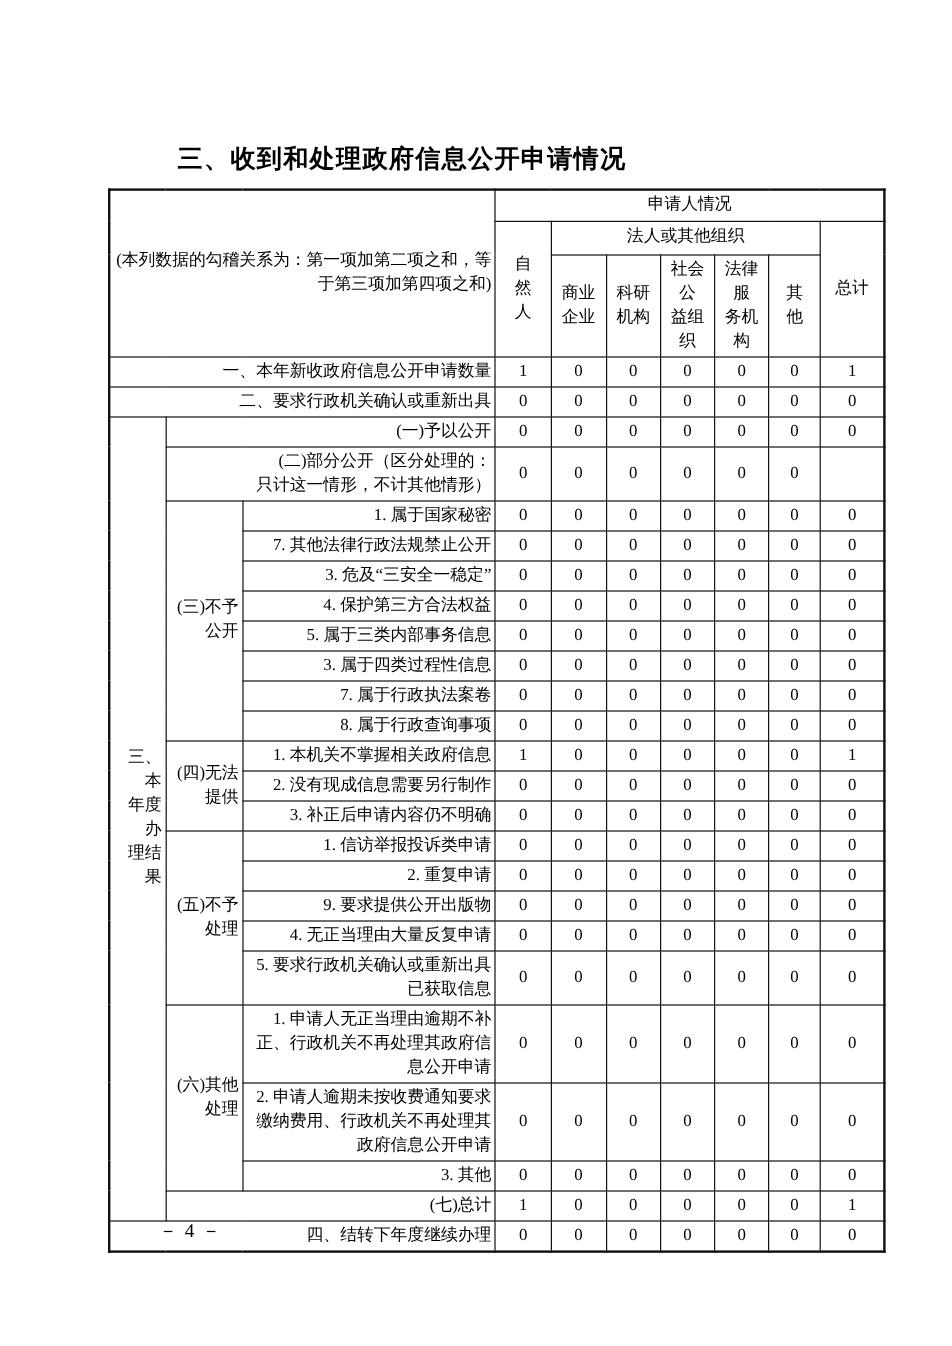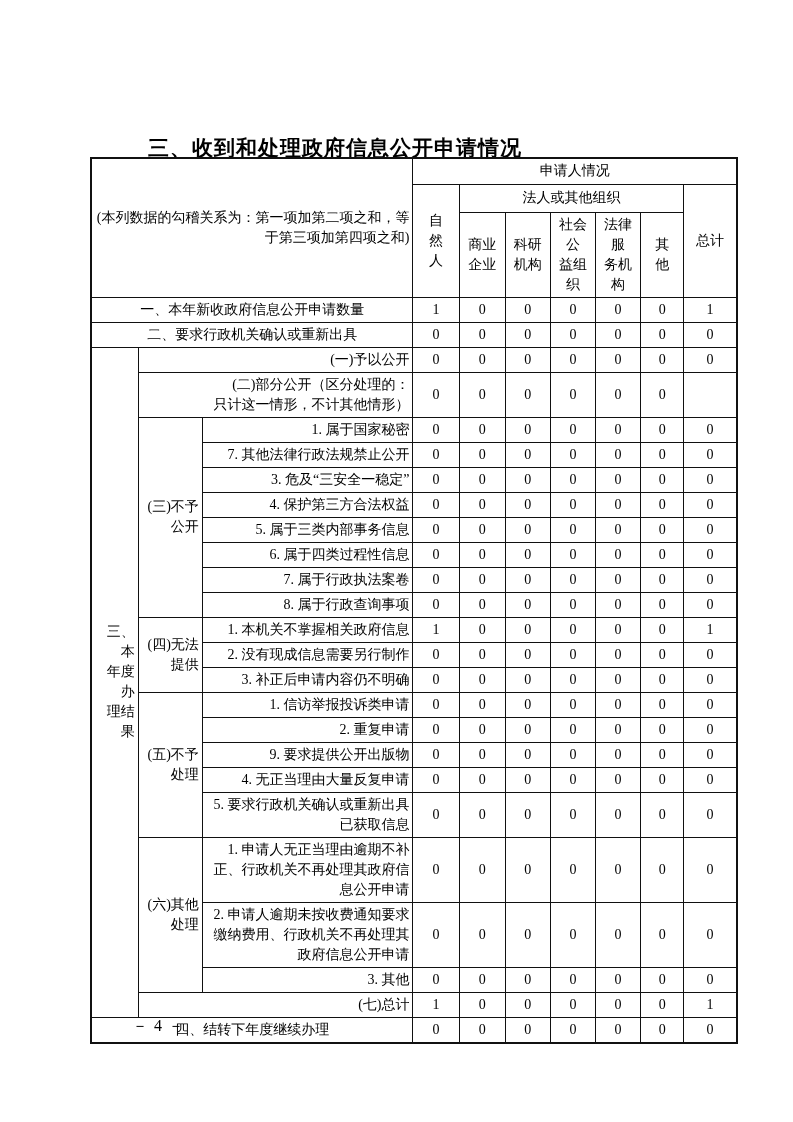--- a/index.html
+++ b/index.html
@@ -12,21 +12,20 @@
     overflow:hidden;
   }
   .doc-title {
     position:absolute;
     left:148px; top:118px;
     font-family:"Liberation Sans","DejaVu Sans",sans-serif;
     font-size:21px;
     font-weight:bold;
     letter-spacing:1px;
     white-space:nowrap;
-    margin-top:16px;
   }
   table.report {
     position:absolute;
     left:90px; top:157px;
     width:648px;
     border-collapse:collapse;
     table-layout:fixed;
     border:2px solid #111;
     font-size:14px;
   }
@@ -36,21 +35,21 @@
     line-height:20px;
     vertical-align:middle;
     overflow:hidden;
     white-space:pre-line;
   }
   tr.h1 { height:26px; }
   tr.h2 { height:28px; }
   tr.h3 { height:54px; }
   .center { text-align:center; }
   .note-cell   { text-align:right; padding:4px 2px 4px 4px; }
-  .section-label  { text-align:center; padding-left:2px; }
+  .section-label  { text-align:right; padding-left:2px; }
   .group-label    { text-align:right; padding-left:2px; line-height:21px; }
   .category-label { text-align:right; padding-left:3px; }
   .item-label     { text-align:right; padding-left:4px; padding-top:4px; padding-bottom:4px; }
   .val { text-align:center; }
   .page-number {
     position:absolute;
     left:132px; top:1016px;
     font-size:16px;
     letter-spacing:1px;
     white-space:pre;
@@ -193,21 +192,21 @@
           <td class="item-label">5. 属于三类内部事务信息</td>
           <td class="val">0</td>
           <td class="val">0</td>
           <td class="val">0</td>
           <td class="val">0</td>
           <td class="val">0</td>
           <td class="val">0</td>
           <td class="val">0</td>
         </tr>
         <tr>
-          <td class="item-label">6. 属于四类过程性信息</td>
+          <td class="item-label">3. 属于四类过程性信息</td>
           <td class="val">0</td>
           <td class="val">0</td>
           <td class="val">0</td>
           <td class="val">0</td>
           <td class="val">0</td>
           <td class="val">0</td>
           <td class="val">0</td>
         </tr>
         <tr>
           <td class="item-label">7. 属于行政执法案卷</td>

